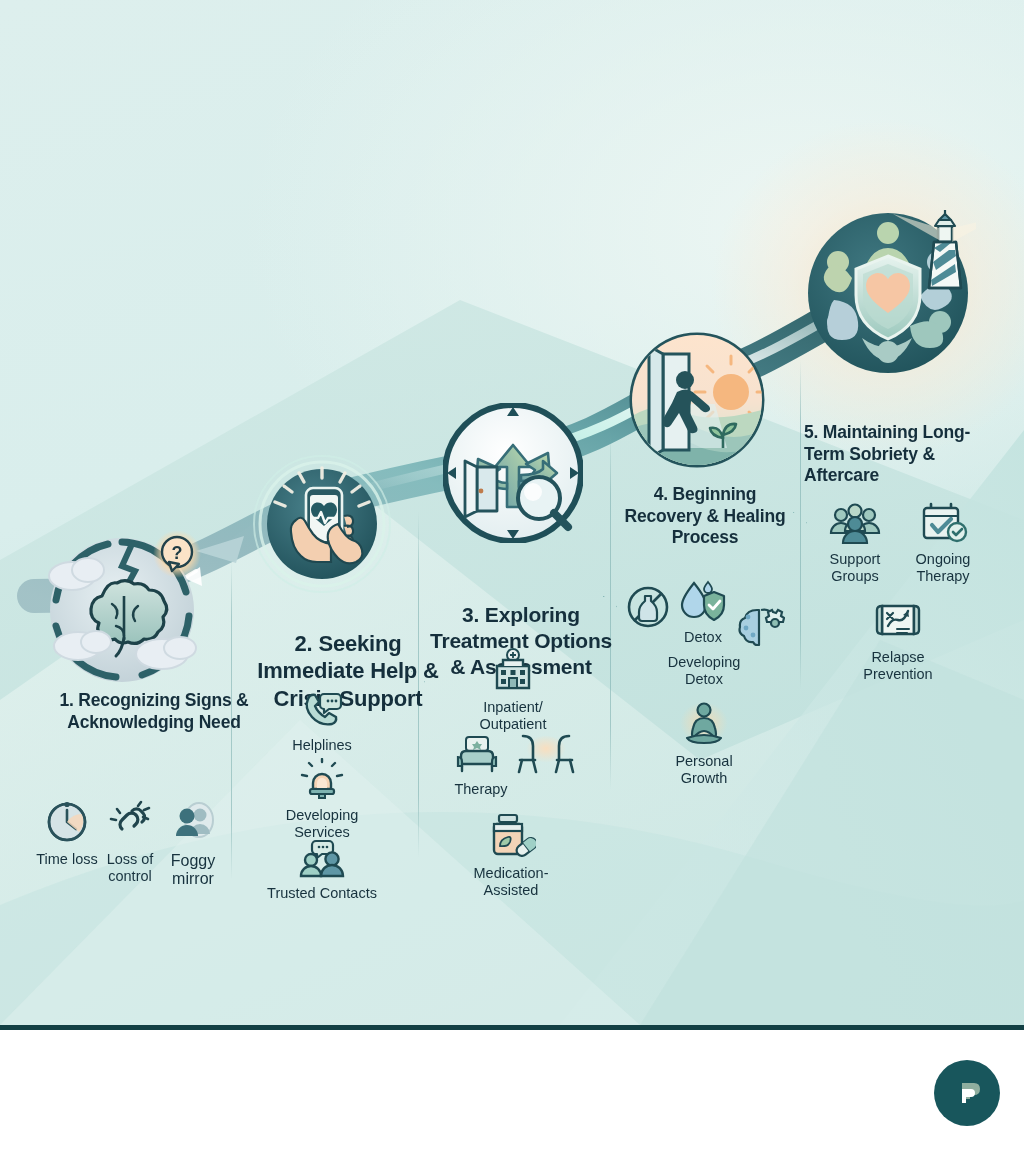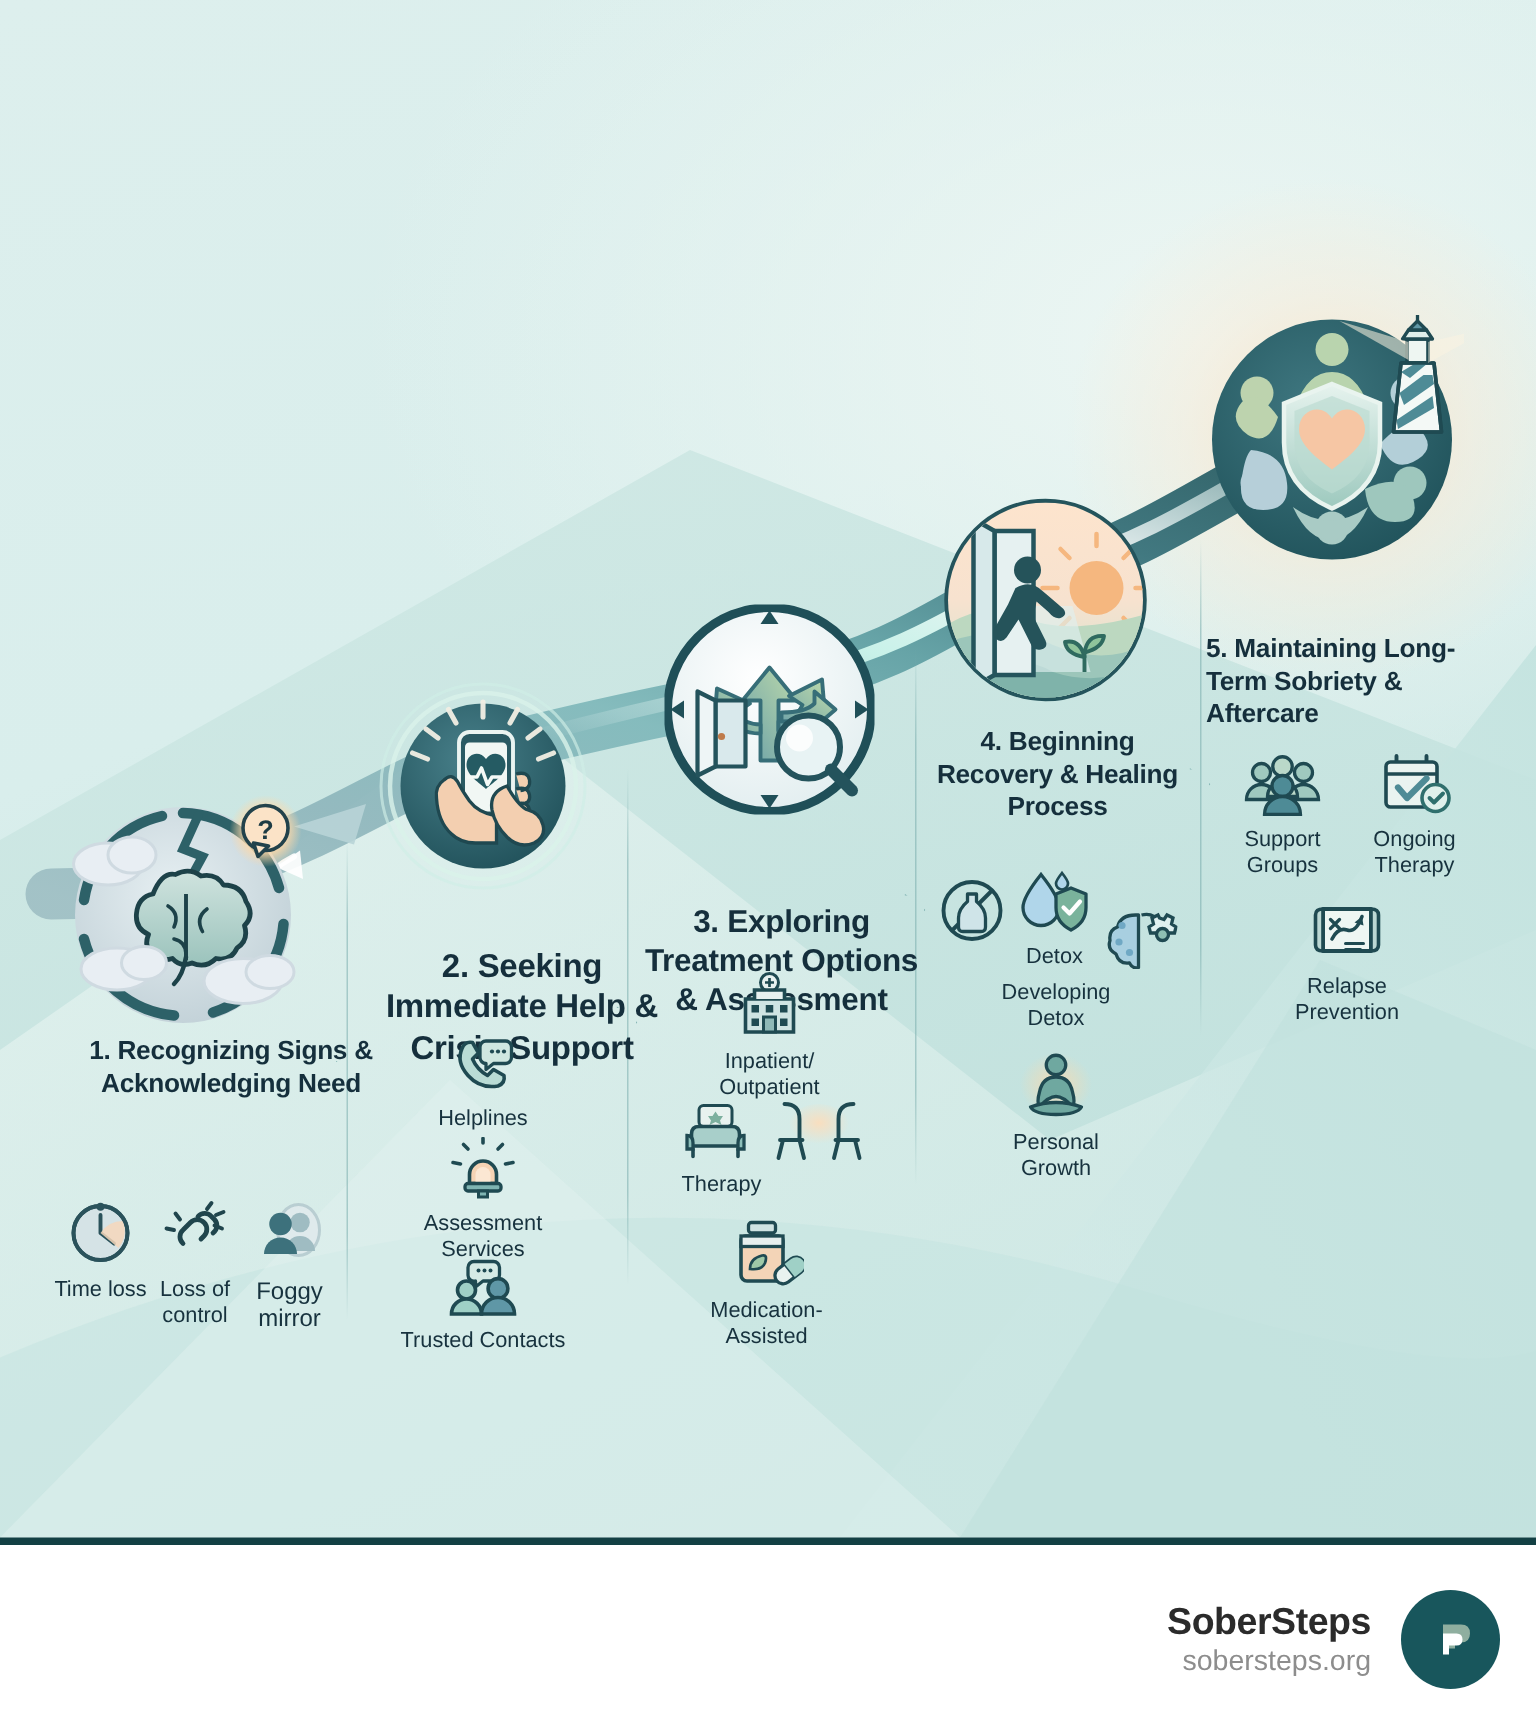--- a/index.html
+++ b/index.html
@@ -361,21 +361,21 @@
                 <path d="M32 8 l3 -3"></path>
               <path d="M7 18 l-5 -1"></path>
                 <path d="M37 18 l5 -1"></path>
             </g>
             <path d="M13 31 v-6 a9 9 0 0 1 18 0 v6 Z" fill="#f5d3b4" stroke="#1f4a52" stroke-width="2.4" stroke-linejoin="round"></path>
             <path d="M17 31 v-6 a5 5 0 0 1 10 0 v6 Z" fill="#fbe7d3"></path>
             <rect x="10" y="31" width="24" height="5" rx="2" fill="#7fb4b2" stroke="#1f4a52" stroke-width="2.2"></rect>
             <rect x="19" y="36" width="6" height="4" fill="#7fb4b2" stroke="#1f4a52" stroke-width="2"></rect>
           </svg>
         </span>
-        <span class="lbl">Assessment Services</span>
+        <span class="lbl">Developing Services</span>
       </div>
 
       <div class="sub" style="left:262px; top:838px; width:120px; font-size:14.5px;">
         <span class="ico">
           <svg width="46" height="40" viewBox="0 0 46 40">
             <path d="M17 3 h13 a4 4 0 0 1 4 4 v5 a4 4 0 0 1 -4 4 h-7 l-5 4 v-4 a4 4 0 0 1 -5 -4 v-5 a4 4 0 0 1 4 -4 Z" fill="#d6ebe5" stroke="#1f4a52" stroke-width="2.2" stroke-linejoin="round"></path>
             <g fill="#1f4a52">
                 <circle cx="20" cy="9" r="1.3"></circle>
                 <circle cx="24" cy="9" r="1.3"></circle>
                 <circle cx="28" cy="9" r="1.3"></circle>
@@ -744,24 +744,20 @@
         <span class="lbl">Relapse Prevention</span>
       </div>
     </div>
 
   </div>
 
   <div class="divider-bar"></div>
 
   <div class="footer">
     <div class="brand-wrap">
-      <div class="brand-text">
-        <div class="brand-name">SoberSteps</div>
-        <div class="brand-url">sobersteps.org</div>
-      </div>
       <div class="brand-logo">
         <svg width="36" height="36" viewBox="0 0 36 36">
           <path d="M13 8 h12 q6 0 6 6 q0 6 -6 6 h-4 v4 h-8 Z" fill="#8fae9f"></path>
           <path d="M13 14 h9 q4 0 4 4 q0 4 -4 4 h-5 v6 h-4 Z" fill="#ffffff"></path>
         </svg>
       </div>
     </div>
   </div>
 
 </div>

